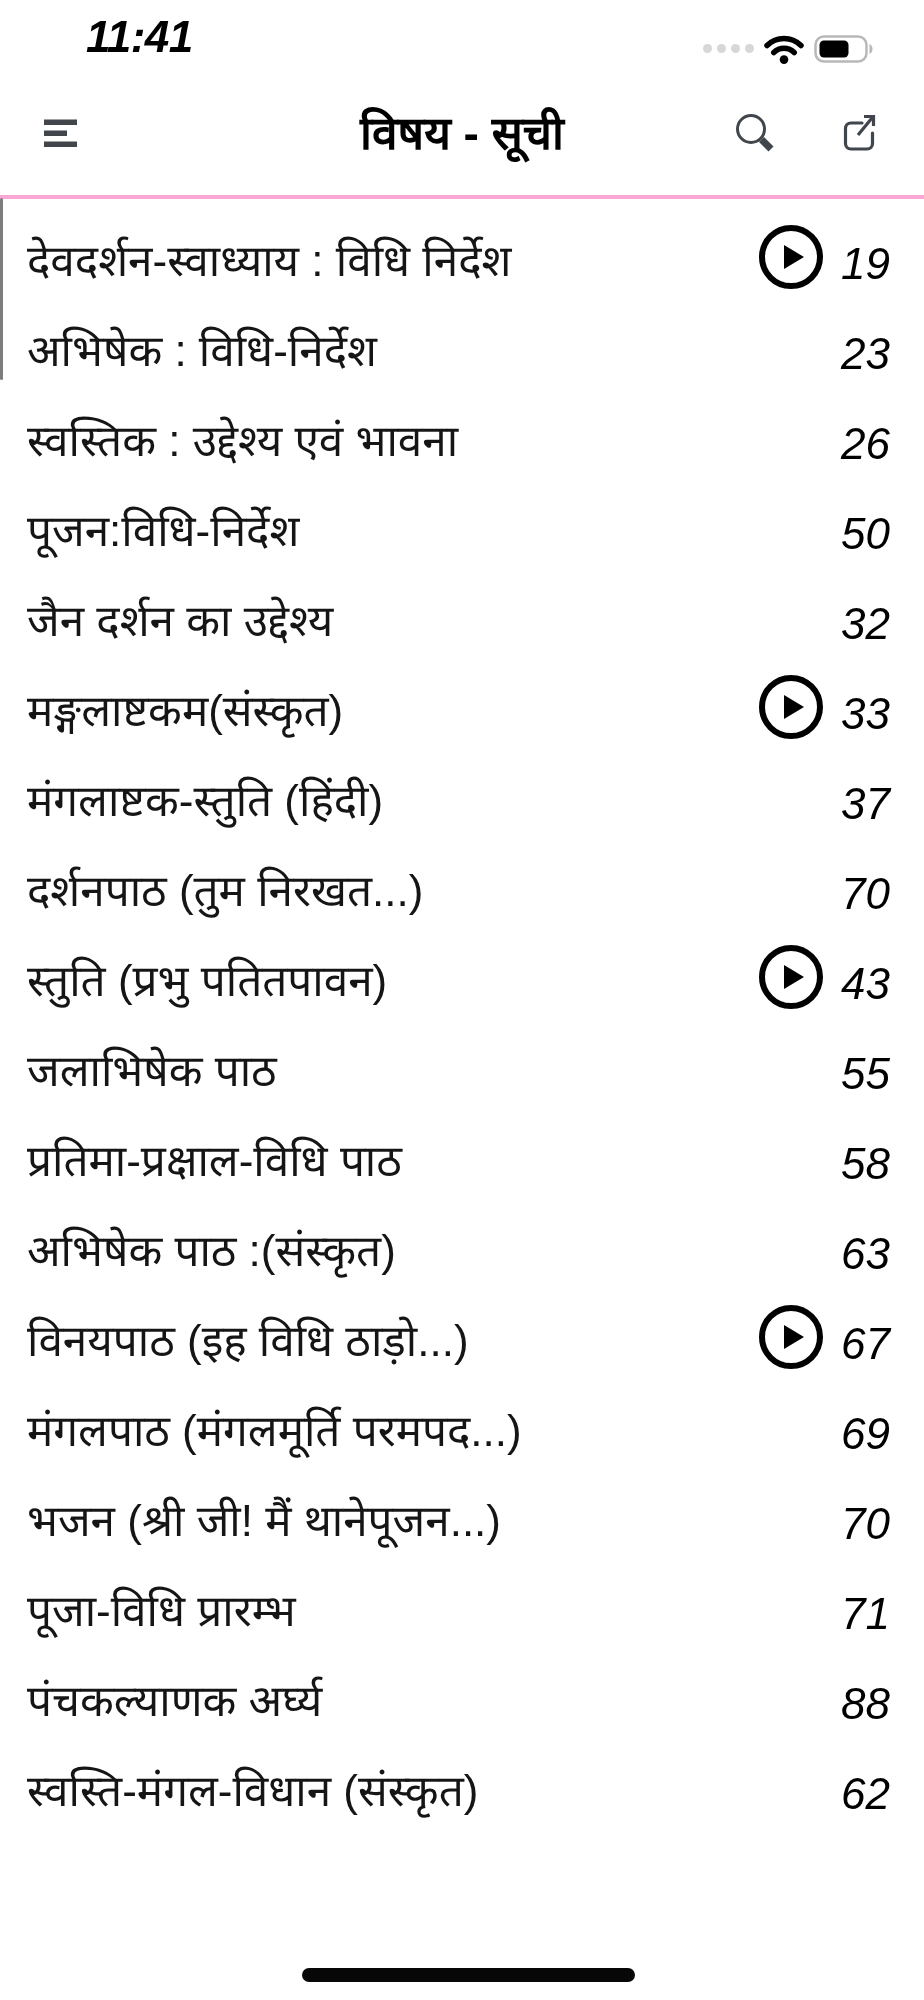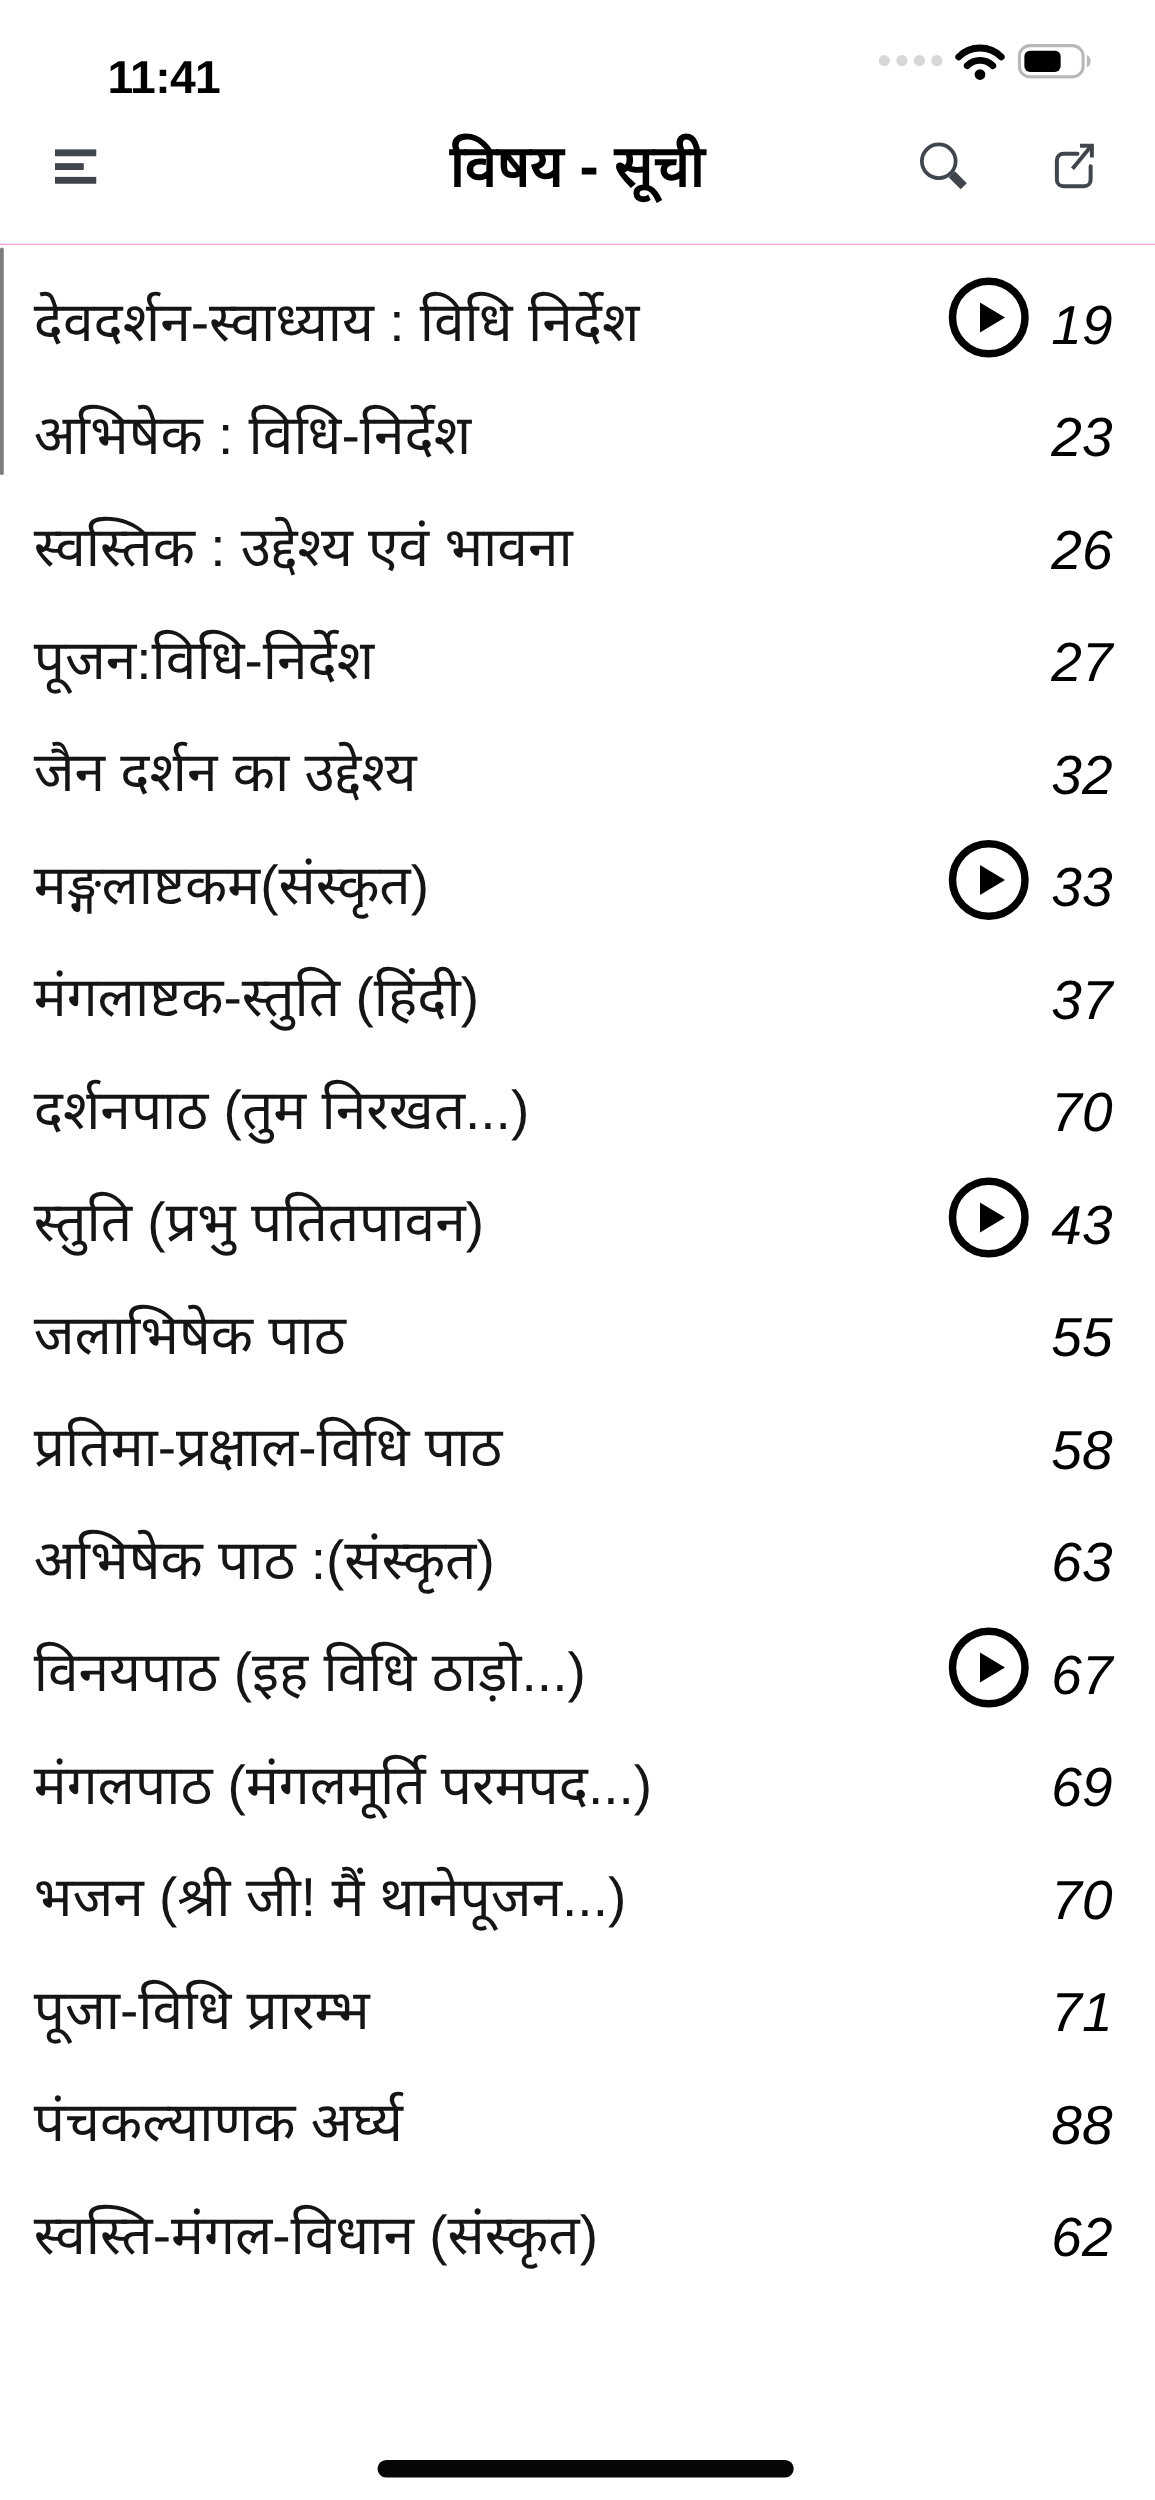--- a/index.html
+++ b/index.html
@@ -6,26 +6,26 @@
   body{
     width:924px;height:2000px;
     background:#ffffff;
     font-family:"Liberation Sans", sans-serif;
     position:relative;
     overflow:hidden;
     color:#111;
   }
   
   .status-bar{position:relative;height:70px;}
-  .time{position:absolute;left:86px;top:41px;font-size:37px;font-weight:700;color:#000;letter-spacing:-0.5px;}
+  .time{position:absolute;left:86px;top:12px;font-size:44px;font-weight:700;color:#000;letter-spacing:-0.5px;font-style:italic;}
   .sb-right{position:absolute;right:48px;top:34px;display:flex;align-items:center;gap:10px;height:30px;}
   .cell-dots{display:flex;gap:5px;align-items:flex-end;padding-bottom:2px;}
   .cell-dots i{width:9px;height:9px;border-radius:50%;background:#d7d7d7;display:block;}
   
-  .header{position:relative;height:125px;border-bottom:1px solid #f9a8d4;box-sizing:content-box;}
+  .header{position:relative;height:125px;border-bottom:4px solid #f9a8d4;box-sizing:content-box;}
   .page-title{position:absolute;left:0;right:0;top:50%;transform:translateY(-54%);text-align:center;
     font-size:46px;font-weight:700;color:#000;}
   .menu-btn{position:absolute;left:44px;top:50%;transform:translateY(-50%);width:34px;height:29px;cursor:pointer;}
   .search-btn{position:absolute;right:148px;top:50%;transform:translateY(-50%);width:42px;height:42px;cursor:pointer;}
   .share-btn{position:absolute;right:46px;top:50%;transform:translateY(-50%);width:38px;height:40px;cursor:pointer;}
   
   .toc-list{position:relative;}
   .row{height:90px;display:flex;align-items:flex-end;padding:0 34px 0 27px;}
   .row-title{flex:1;font-size:44px;color:#151515;white-space:nowrap;overflow:visible;}
   .play{flex:none;width:64px;height:64px;box-sizing:border-box;border:6.5px solid #000;border-radius:50%;
@@ -107,21 +107,21 @@
 
   <div class="row">
     <span class="row-title">स्वस्तिक : उद्देश्य एवं भावना</span>
 
     <span class="row-page">26</span>
   </div>
 
   <div class="row">
     <span class="row-title">पूजन:विधि-निर्देश</span>
 
-    <span class="row-page">27</span>
+    <span class="row-page">50</span>
   </div>
 
   <div class="row">
     <span class="row-title">जैन दर्शन का उद्देश्य</span>
 
     <span class="row-page">32</span>
   </div>
 
   <div class="row">
     <span class="row-title">मङ्गलाष्टकम(संस्कृत)</span>

